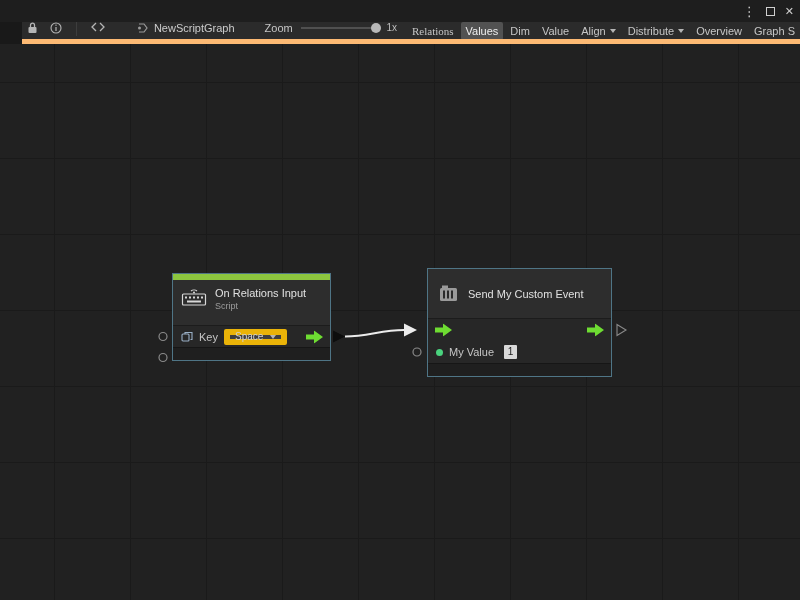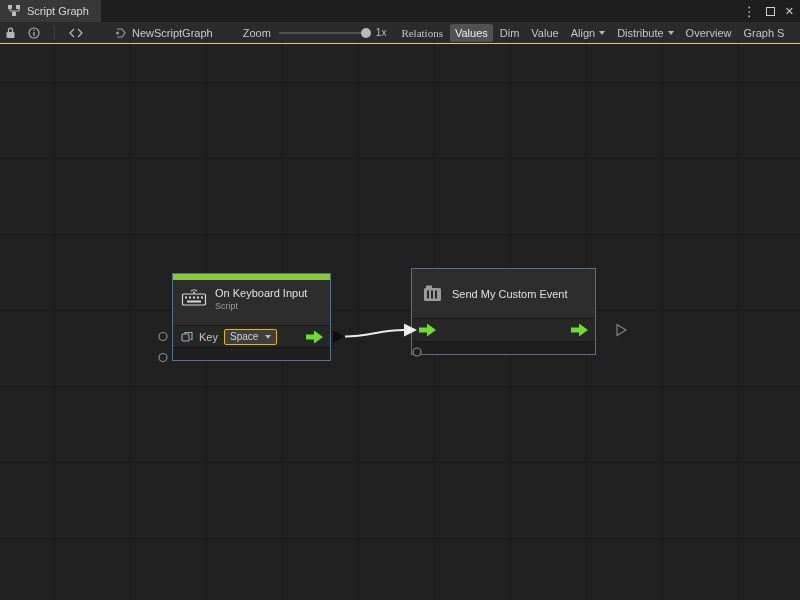--- a/index.html
+++ b/index.html
@@ -11,22 +11,22 @@
   .tab { display:flex; align-items:center; gap:6px; background:#383838; padding:0 12px 0 8px;
          color:#d8d8d8; font-size:11px; }
   .win-controls { position:absolute; right:6px; top:0; height:22px; display:flex; align-items:center; gap:10px;
                   color:#cfcfcf; }
   .wc { cursor:default; display:inline-flex; align-items:center; justify-content:center; }
   .wc.menu { font-size:13px; }
   .wc.max-box { width:9px; height:9px; border:1px solid #cfcfcf; }
   .wc.close { font-size:11px; }
 
   
-  .toolbar { height:22px; background:#2b2b2b; border-bottom:1px solid #fdba74; display:flex;
-             align-items:center; font-size:11px; color:#c6c6c6; white-space:nowrap; overflow:hidden; }
+  .toolbar { height:22px; background:#2b2b2b; border-bottom:5px solid #fdba74; display:flex;
+             align-items:flex-start; font-size:11px; color:#c6c6c6; white-space:nowrap; overflow:hidden;margin-left:22px; }
   .tb-icon { display:inline-flex; align-items:center; }
   .tb-icon.lock { margin-left:5px; }
   .tb-icon.info { margin-left:12px; }
   .tb-divider { width:1px; height:14px; background:#3d3d3d; margin-left:14px; }
   .tb-icon.code { margin-left:14px; }
   .graph-chip { display:inline-flex; align-items:center; gap:5px; margin-left:32px; color:#cccccc; }
   .zoom-label { margin-left:30px; }
   .zoom-slider { position:relative; width:92px; height:12px; margin-left:8px; display:inline-block; }
   .zoom-slider .track { position:absolute; left:0; right:0; top:5px; height:2px; background:#505050; }
   .zoom-slider .handle { position:absolute; right:0; top:1px; width:10px; height:10px; border-radius:50%;
@@ -46,57 +46,48 @@
       linear-gradient(to right, #1a1a1a 1px, transparent 1px),
       linear-gradient(to bottom, #1a1a1a 1px, transparent 1px);
     background-size:76px 76px, 76px 76px;
     background-position:54px 0px, 0px 38px; }
 
   .wires { position:absolute; left:0; top:0; width:800px; height:556px; pointer-events:none; }
 
   
   .node { position:absolute; background:#272727; border:1px solid #4f7586; }
   .node1 { left:172px; top:229px; width:159px; }
-  .node2 { left:411px; top:224px; width:185px; }
+  .node2 { left:427px; top:224px; width:185px; }
   .accent { height:6px; background:#8cc63f; }
   .n-header { background:#2d2d2d; border-bottom:1px solid #1c1c1c; display:flex; gap:8px; }
   .node1 .n-header { height:46px; padding:7px 8px 0 8px; }
   .node2 .n-header { height:50px; padding:0 10px; align-items:center; }
   .n-title { font-size:11px; color:#e0e0e0; }
   .n-sub { font-size:9px; color:#9c9c9c; margin-top:2px; }
   .n-row { position:relative; display:flex; align-items:center; padding-left:8px; gap:6px; background:#272727; }
   .node1 .n-row { height:21px; }
   .node2 .n-row { height:22px; }
   .row-label { font-size:11px; color:#c6c6c6; }
-  .dropdown { display:inline-flex; align-items:center; gap:7px; background:#3e3e3e; border:1px solid #eab308;
+  .dropdown { display:inline-flex; align-items:center; gap:7px; background:#3e3e3e; border:6px solid #eab308;
               border-radius:2px; height:16px; padding:0 5px; font-size:10px; color:#d2d2d2; }
   .flow { position:absolute; top:50%; transform:translateY(-50%); display:inline-flex; }
   .flow.out { right:7px; }
   .flow.in  { left:7px; }
   .value-dot { width:7px; height:7px; border-radius:50%; background:#4ad37e; display:inline-block; }
   .value-field { display:inline-block; min-width:13px; height:14px; line-height:14px; background:#d9d9d9;
                  color:#1a1a1a; font-size:10px; text-align:center; border-radius:1px; padding:0 2px;
                  margin-left:4px; }
   .n-footer { background:#1f1f1f; border-top:1px solid #161616; }
   .node1 .n-footer { height:13px; }
   .node2 .n-footer { height:13px; }
 </style>
 </head>
 <body>
 
 <div class="titlebar">
-  <div class="tab">
-    <svg width="13" height="12" viewBox="0 0 13 12">
-      <rect x="0" y="0" width="4" height="4" fill="#bcbcbc"></rect>
-      <rect x="8" y="0" width="4" height="4" fill="#bcbcbc"></rect>
-      <rect x="4" y="7" width="4" height="4" fill="#bcbcbc"></rect>
-      <path d="M2 4 v2 h9 v-2 M6 6 v2" stroke="#bcbcbc" stroke-width="1" fill="none"></path>
-    </svg>
-    <span>Script Graph</span>
-  </div>
   <div class="win-controls">
     <span class="wc menu">⋮</span>
     <span class="wc max-box"></span>
     <span class="wc close">✕</span>
   </div>
 </div>
 
 <div class="toolbar">
   <span class="tb-icon lock">
     <svg width="11" height="12" viewBox="0 0 11 12">
@@ -159,21 +150,21 @@
         <g fill="#d8d8d8">
           <rect x="4" y="9.5" width="2" height="2"></rect>
             <rect x="8" y="9.5" width="2" height="2"></rect>
           <rect x="12" y="9.5" width="2" height="2"></rect>
             <rect x="16" y="9.5" width="2" height="2"></rect>
           <rect x="20" y="9.5" width="2" height="2"></rect>
           <rect x="6" y="13.5" width="14" height="2"></rect>
         </g>
       </svg>
       <div>
-        <div class="n-title">On Keyboard Input</div>
+        <div class="n-title">On Relations Input</div>
         <div class="n-sub">Script</div>
       </div>
     </div>
     <div class="n-row">
       <svg width="12" height="12" viewBox="0 0 12 12">
         <rect x="1" y="3" width="7" height="7" rx="1" stroke="#9ab0c6" stroke-width="1.1" fill="none"></rect>
         <path d="M4 3 V1.5 h7 v7 H9.5" stroke="#9ab0c6" stroke-width="1.1" fill="none"></path>
       </svg>
       <span class="row-label">Key</span>
       <span class="dropdown">
@@ -205,20 +196,25 @@
         <svg width="17" height="13" viewBox="0 0 17 13">
           <path d="M0 4 H8 V0 L17 6.5 L8 13 V9 H0 Z" fill="#6edc32"></path>
         </svg>
       </span>
       <span class="flow out">
         <svg width="17" height="13" viewBox="0 0 17 13">
           <path d="M0 4 H8 V0 L17 6.5 L8 13 V9 H0 Z" fill="#6edc32"></path>
         </svg>
       </span>
     </div>
+    <div class="n-row">
+      <span class="value-dot"></span>
+      <span class="row-label">My Value</span>
+      <span class="value-field">1</span>
+    </div>
     <div class="n-footer"></div>
   </div>
 
   <svg class="wires">
 
     <circle cx="163" cy="292.5" r="4" fill="#212121" stroke="#8a8a8a" stroke-width="1.2"></circle>
     <circle cx="163" cy="313.5" r="4" fill="#212121" stroke="#8a8a8a" stroke-width="1.2"></circle>
 
     <circle cx="417" cy="308" r="4" fill="#212121" stroke="#8a8a8a" stroke-width="1.2"></circle>
 

